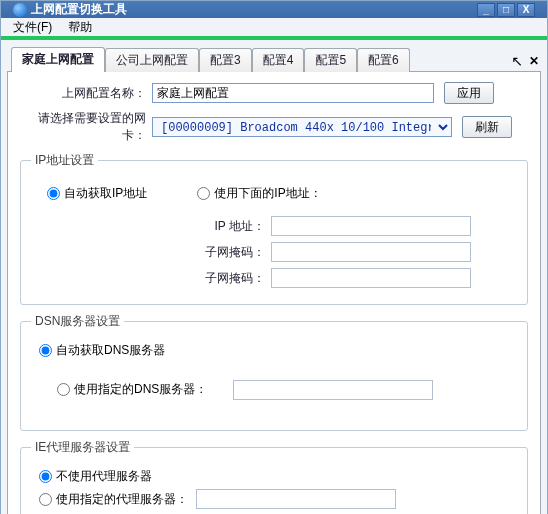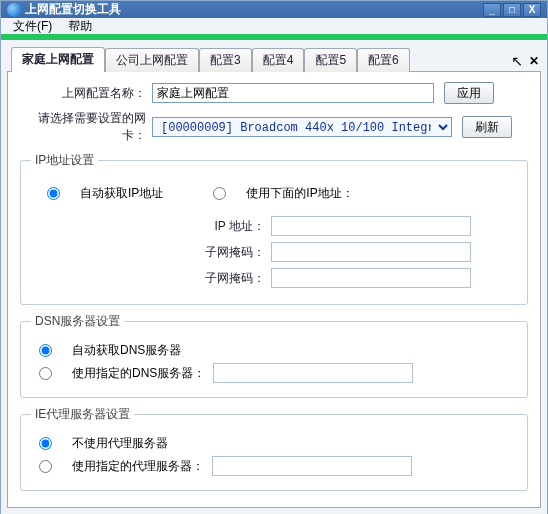--- a/index.html
+++ b/index.html
@@ -1,26 +1,26 @@
 <!DOCTYPE html>
 <html><head>
 <meta charset="utf-8">
 <style>
 * { box-sizing: border-box; margin: 0; padding: 0; font-family: "SimSun", "宋体", sans-serif; font-size: 12px; }
 body { background: #fff; width: 548px; height: 514px; overflow: hidden; }
 
 .window { width: 548px; height: 514px; border: 1px solid #8AA8C8; background: #F0F4F8; display: flex; flex-direction: column; }
 
-.titlebar { background: linear-gradient(#4A7AB8,#3A6AA8); height: 22px; display: flex; align-items: center; padding: 0 6px; color: #fff; font-weight: bold; }
+.titlebar { background: linear-gradient(#4A7AB8,#3A6AA8); height: 22px; display: flex; align-items: center; padding: 0 12px; color: #fff; font-weight: bold; }
 .titlebar .app-icon { width: 14px; height: 14px; background: radial-gradient(circle at 35% 35%, #9CF, #06C); border-radius: 50%; margin-right: 4px; }
 .titlebar .title-text { flex: 1; }
 .win-btns { display: flex; gap: 2px; }
 .win-btn { width: 18px; height: 14px; border: 1px solid #2A5A98; background: linear-gradient(#6C9AD8,#4A7AB8); display: flex; align-items: center; justify-content: center; color: #fff; font-family: Arial; font-size: 10px; line-height: 1; cursor: pointer; }
 
-.menubar { background: #F0F4F8; height: 22px; display: flex; align-items: center; padding: 0 6px; gap: 4px; border-bottom: 6px solid #22c55e; }
+.menubar { background: #F0F4F8; height: 22px; display: flex; align-items: center; padding: 0 6px; gap: 4px; border-bottom: 4px solid #22c55e; }
 .menu-item { padding: 2px 6px; cursor: pointer; }
 
 .toolbar { background: linear-gradient(#FBFBFB,#E8ECF0); height: 26px; display: flex; align-items: center; padding: 0 4px; border-bottom: 1px solid #C8D0D8; }
 .tool-btn { display: flex; align-items: center; gap: 4px; padding: 2px 6px; cursor: pointer; }
 .tool-icon { width: 16px; height: 16px; background: #5A8AC8; border: 1px solid #3A6AA8; }
 .tool-icon::after { content:""; display:block; width:8px; height:8px; background:#E8F0FF; margin:3px auto; }
 
 .tab-area { background: #F0F4F8; padding-top: 6px; position: relative; flex:1; display:flex; flex-direction:column; }
 .tab-strip { display: flex; align-items: flex-end; padding-left: 10px; position:relative; }
 .tab { border: 1px solid #A0A8B0; border-bottom: none; background: linear-gradient(#FBFBFB,#ECECEC); padding: 3px 10px; margin-right: 0px; border-radius: 3px 3px 0 0; cursor: pointer; position: relative; top: 1px; color:#223; }
@@ -34,21 +34,21 @@
 .row { display: flex; align-items: center; margin-bottom: 6px; }
 .row .lbl { width: 134px; text-align: right; padding-right: 6px; color: #223; }
 input.text, select.combo { border: 1px solid #7A9AC8; background:#fff; padding: 2px 4px; height: 20px; font-family: inherit; font-size:12px; }
 input.text { width: 282px; }
 select.combo { width: 300px; background:#F4F8FF; color:#1030A0; font-family: "Courier New", monospace; }
 .btn { border: 1px solid #7A90A8; background: linear-gradient(#FDFDFD,#E4E8EC); padding: 2px 0; width: 50px; text-align:center; margin-left: 10px; height:22px; cursor:pointer; border-radius:2px; }
 
 fieldset { border: 1px solid #C0CCD8; border-radius: 3px; margin: 8px 2px 6px 2px; padding: 8px 10px 10px 10px; }
 legend { color: #404040; padding: 0 4px; }
 
-.radio-row { display:flex; align-items:center; gap:20px; margin: 4px 0 4px 8px; }
+.radio-row { display:flex; align-items:center; gap:4px; margin: 4px 0 4px 8px; }
 .radio-row input { margin:0; }
 .radio-pair { display:flex; gap: 42px; margin: 4px 0 10px 8px; }
 .ip-grid .row .lbl { width: 240px; }
 .ip-grid input.text { width: 200px; border:1px solid #B0C0D0; }
 
 .dsn .row, .proxy .row { display:flex; align-items:center; margin:4px 0 4px 8px; }
 .dsn input.text, .proxy input.text { width: 200px; margin-left: 8px; border:1px solid #B0C0D0; }
 </style>
 </head>
 <body>
@@ -129,21 +129,21 @@
         </div>
       </fieldset>
 
       <fieldset class="dsn">
         <legend>DSN服务器设置</legend>
         <label class="radio-row">
           <input type="radio" name="dnsmode" checked="" style="">
           <span>自动获取DNS服务器</span>
         </label>
         <div class="row">
-          <label class="radio-row" style="margin:0">
+          <label class="radio-row" style="margin:18px">
             <input type="radio" name="dnsmode" style="">
             <span>使用指定的DNS服务器：</span>
           </label>
           <input class="text" value="" style="">
         </div>
       </fieldset>
 
       <fieldset class="proxy">
         <legend>IE代理服务器设置</legend>
         <label class="radio-row">

